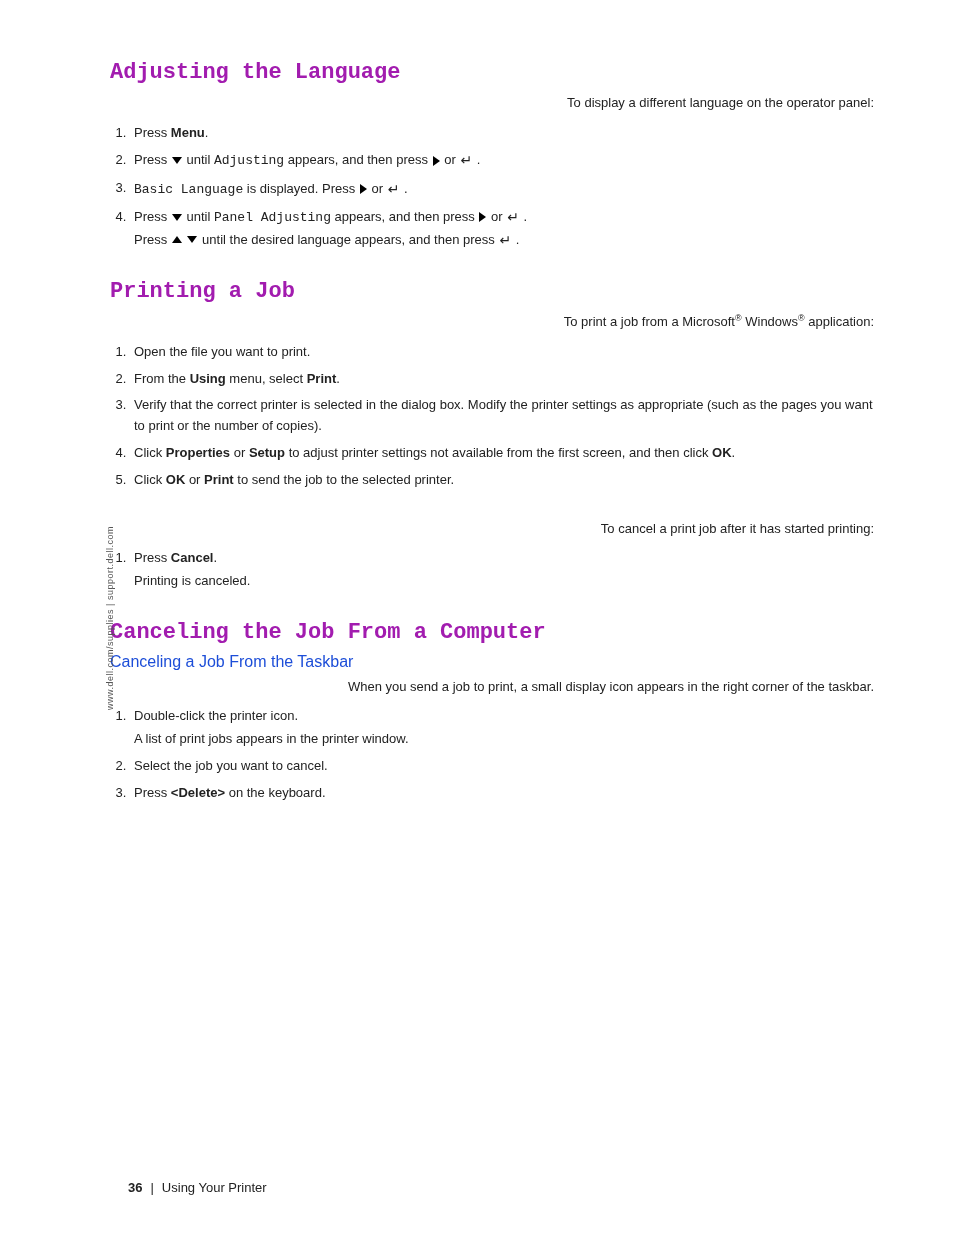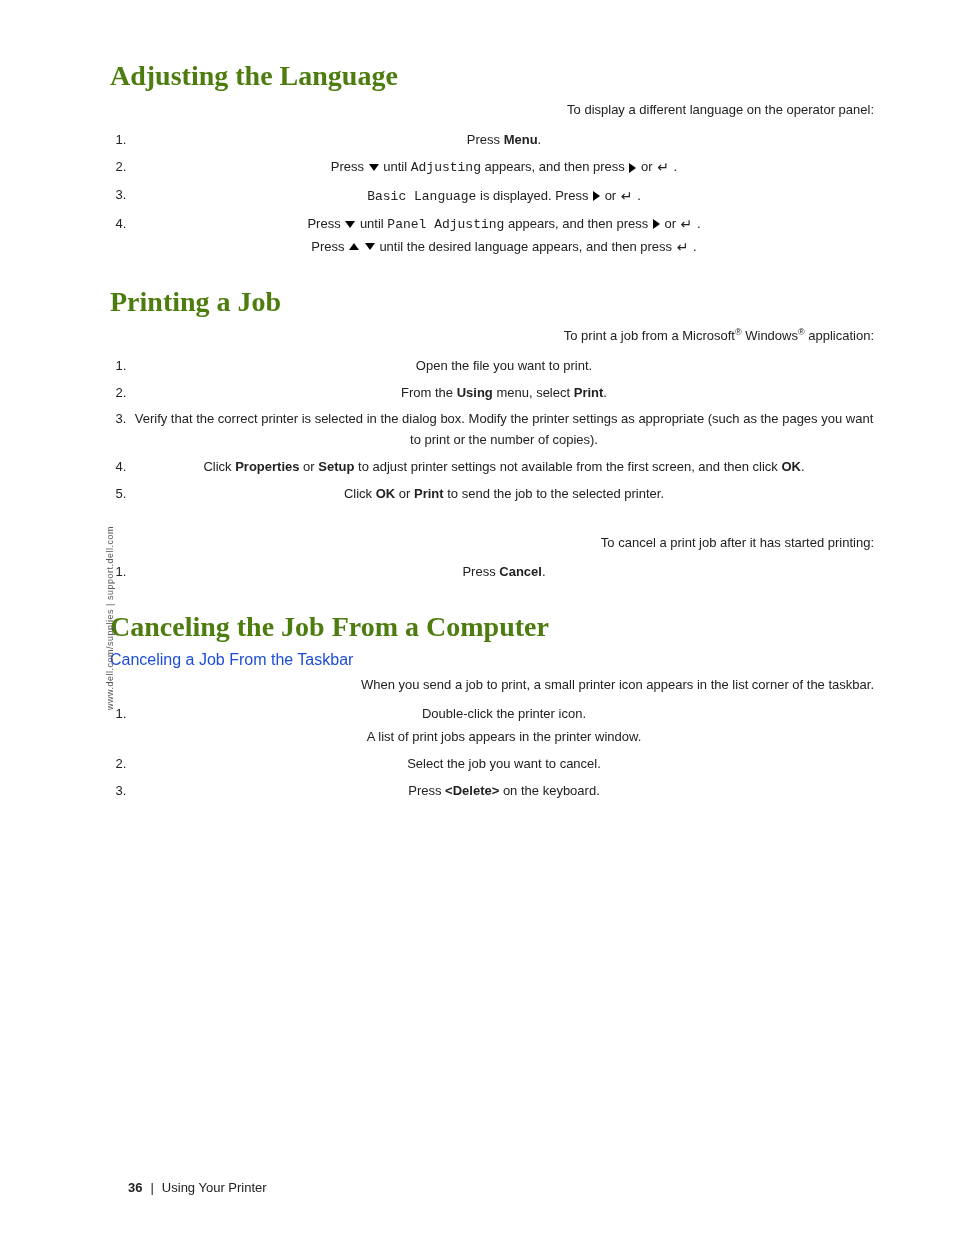--- a/index.html
+++ b/index.html
@@ -35,25 +35,25 @@
       color: #555555;
       letter-spacing: 0.5px;
       transform-origin: center center;
     }
 
     .section {
       margin-bottom: 28px;
     }
 
     h1.section-title {
-      font-size: 28px;
+      font-size: 22px;
       font-weight: bold;
-      color: #4d7c0f;
+      color: #a21caf;
       margin-bottom: 8px;
-      font-family: Liberation Serif, serif;
+      font-family: Liberation Mono, monospace;
     }
 
     h2.subsection-title {
       font-size: 16px;
       font-weight: normal;
       color: #1d4ed8;
       margin-bottom: 6px;
       font-family: Arial, Helvetica, sans-serif;
     }
 
@@ -61,21 +61,20 @@
       font-size: 13px;
       color: #222222;
       margin-bottom: 10px;
       line-height: 1.5;
       text-align: right;
     }
 
     ol.steps {
       margin-left: 20px;
       margin-top: 4px;
-      text-align: center;
     }
 
     ol.steps li {
       font-size: 13px;
       color: #222222;
       line-height: 1.6;
       margin-bottom: 6px;
       padding-left: 4px;
     }
 
@@ -217,30 +216,31 @@
         Click <strong>OK</strong> or <strong>Print</strong> to send the job to the selected printer.
       </li>
     </ol>
   </div>
 
   <div class="section">
     <p class="section-intro">To cancel a print job after it has started printing:</p>
     <ol class="steps">
       <li>
         Press <strong>Cancel</strong>.
+        <span class="printing-canceled">Printing is canceled.</span>
       </li>
     </ol>
   </div>
 
   <div class="section">
     <h1 class="section-title">Canceling the Job From a Computer</h1>
 
     <div class="section">
       <h2 class="subsection-title">Canceling a Job From the Taskbar</h2>
-      <p class="section-intro">When you send a job to print, a small printer icon appears in the list corner of the taskbar.</p>
+      <p class="section-intro">When you send a job to print, a small display icon appears in the right corner of the taskbar.</p>
       <ol class="steps">
         <li>
           Double-click the printer icon.<br>
           <span class="printing-canceled">A list of print jobs appears in the printer window.</span>
         </li>
         <li>
           Select the job you want to cancel.
         </li>
         <li>
           Press <strong>&lt;Delete&gt;</strong> on the keyboard.

